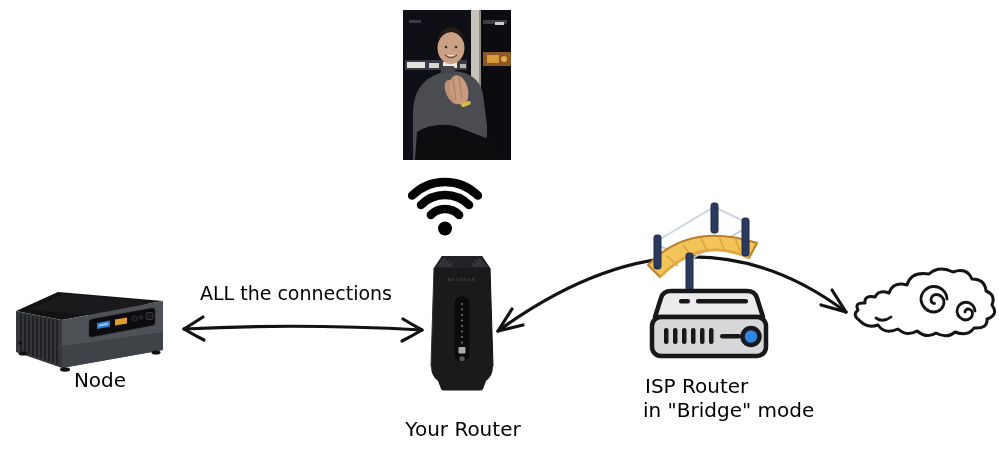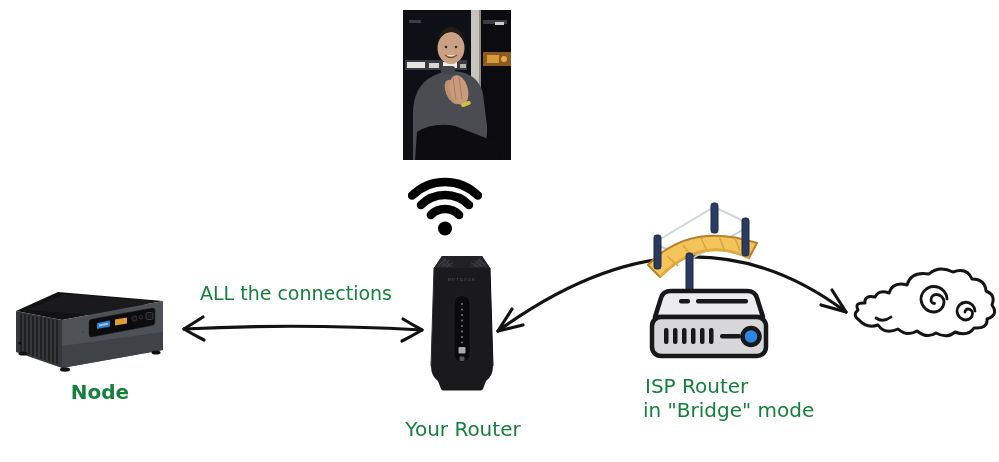--- a/index.html
+++ b/index.html
@@ -1,20 +1,20 @@
 <!DOCTYPE html>
 <html><head>
 <meta charset="utf-8">
 <style>
   html,body{margin:0;padding:0;}
   #canvas{position:relative;width:999px;height:462px;background:#ffffff;overflow:hidden;
           font-family:"DejaVu Sans", sans-serif;}
   .abs{position:absolute;}
   .icon{z-index:2;}
-  .label{position:absolute;z-index:3;color:#15803d;font-size:20px;white-space:nowrap;}
+  .label{position:absolute;z-index:3;color:#000000;font-size:20px;white-space:nowrap;}
   .label.center{transform:translateX(-50%);}
   #arrow-layer{position:absolute;left:0;top:0;z-index:1;}
   .small{font-size:19px;}
 </style>
 </head>
 <body>
 
 <div id="canvas">
 
   <svg id="arrow-layer" width="999" height="462" viewBox="0 0 999 462">
@@ -164,18 +164,18 @@
       <path d="M8,53 Q1,48 7,43 Q3,35 14,36 Q13,28 24,30 Q28,22 38,26 Q42,14 56,18 Q60,4 78,7 Q88,-2 102,5 Q116,0 121,12 Q134,12 135,24 Q145,28 141,38 Q148,48 136,52 Q137,62 123,61 Q117,70 104,65 Q96,72 85,66 Q76,72 66,64 Q56,70 47,62 Q34,68 27,58 Q16,62 8,53 Z"></path>
     </g>
     <g stroke="#141414" stroke-width="2.8" fill="none" stroke-linecap="round">
       <path d="M96,32 a13,13 0 1 0 -26,1 a13,14 0 0 0 13,12 a10,10 0 0 0 10,-10 a7.5,7.5 0 0 0 -7.5,-7.5 a5.5,5.5 0 0 0 -5.5,5.5 a3.5,3.5 0 0 0 3.5,3.5"></path>
       <path d="M124,44 a9,9 0 1 0 -18,0.5 a9,9.5 0 0 0 9,8.5 a6.5,6.5 0 0 0 6.5,-6.5 a4.5,4.5 0 0 0 -4.5,-4.5 a3,3 0 0 0 -3,3"></path>
       <path d="M40,50 q-8,6 -15,1"></path>
     </g>
   </svg>
 
   <div class="label center small" style="left:296px;top:282px;">ALL the connections</div>
-  <div class="label center" style="left:100px;top:380px;font-weight:bold;">Node</div>
+  <div class="label center" style="left:100px;top:368px;">Node</div>
   <div class="label" style="left:645px;top:374px;">ISP Router</div>
   <div class="label center" style="left:463px;top:417px;">Your Router</div>
   <div class="label" style="left:643px;top:398px;">in "Bridge" mode</div>
 
 </div>
 
 </body></html>

